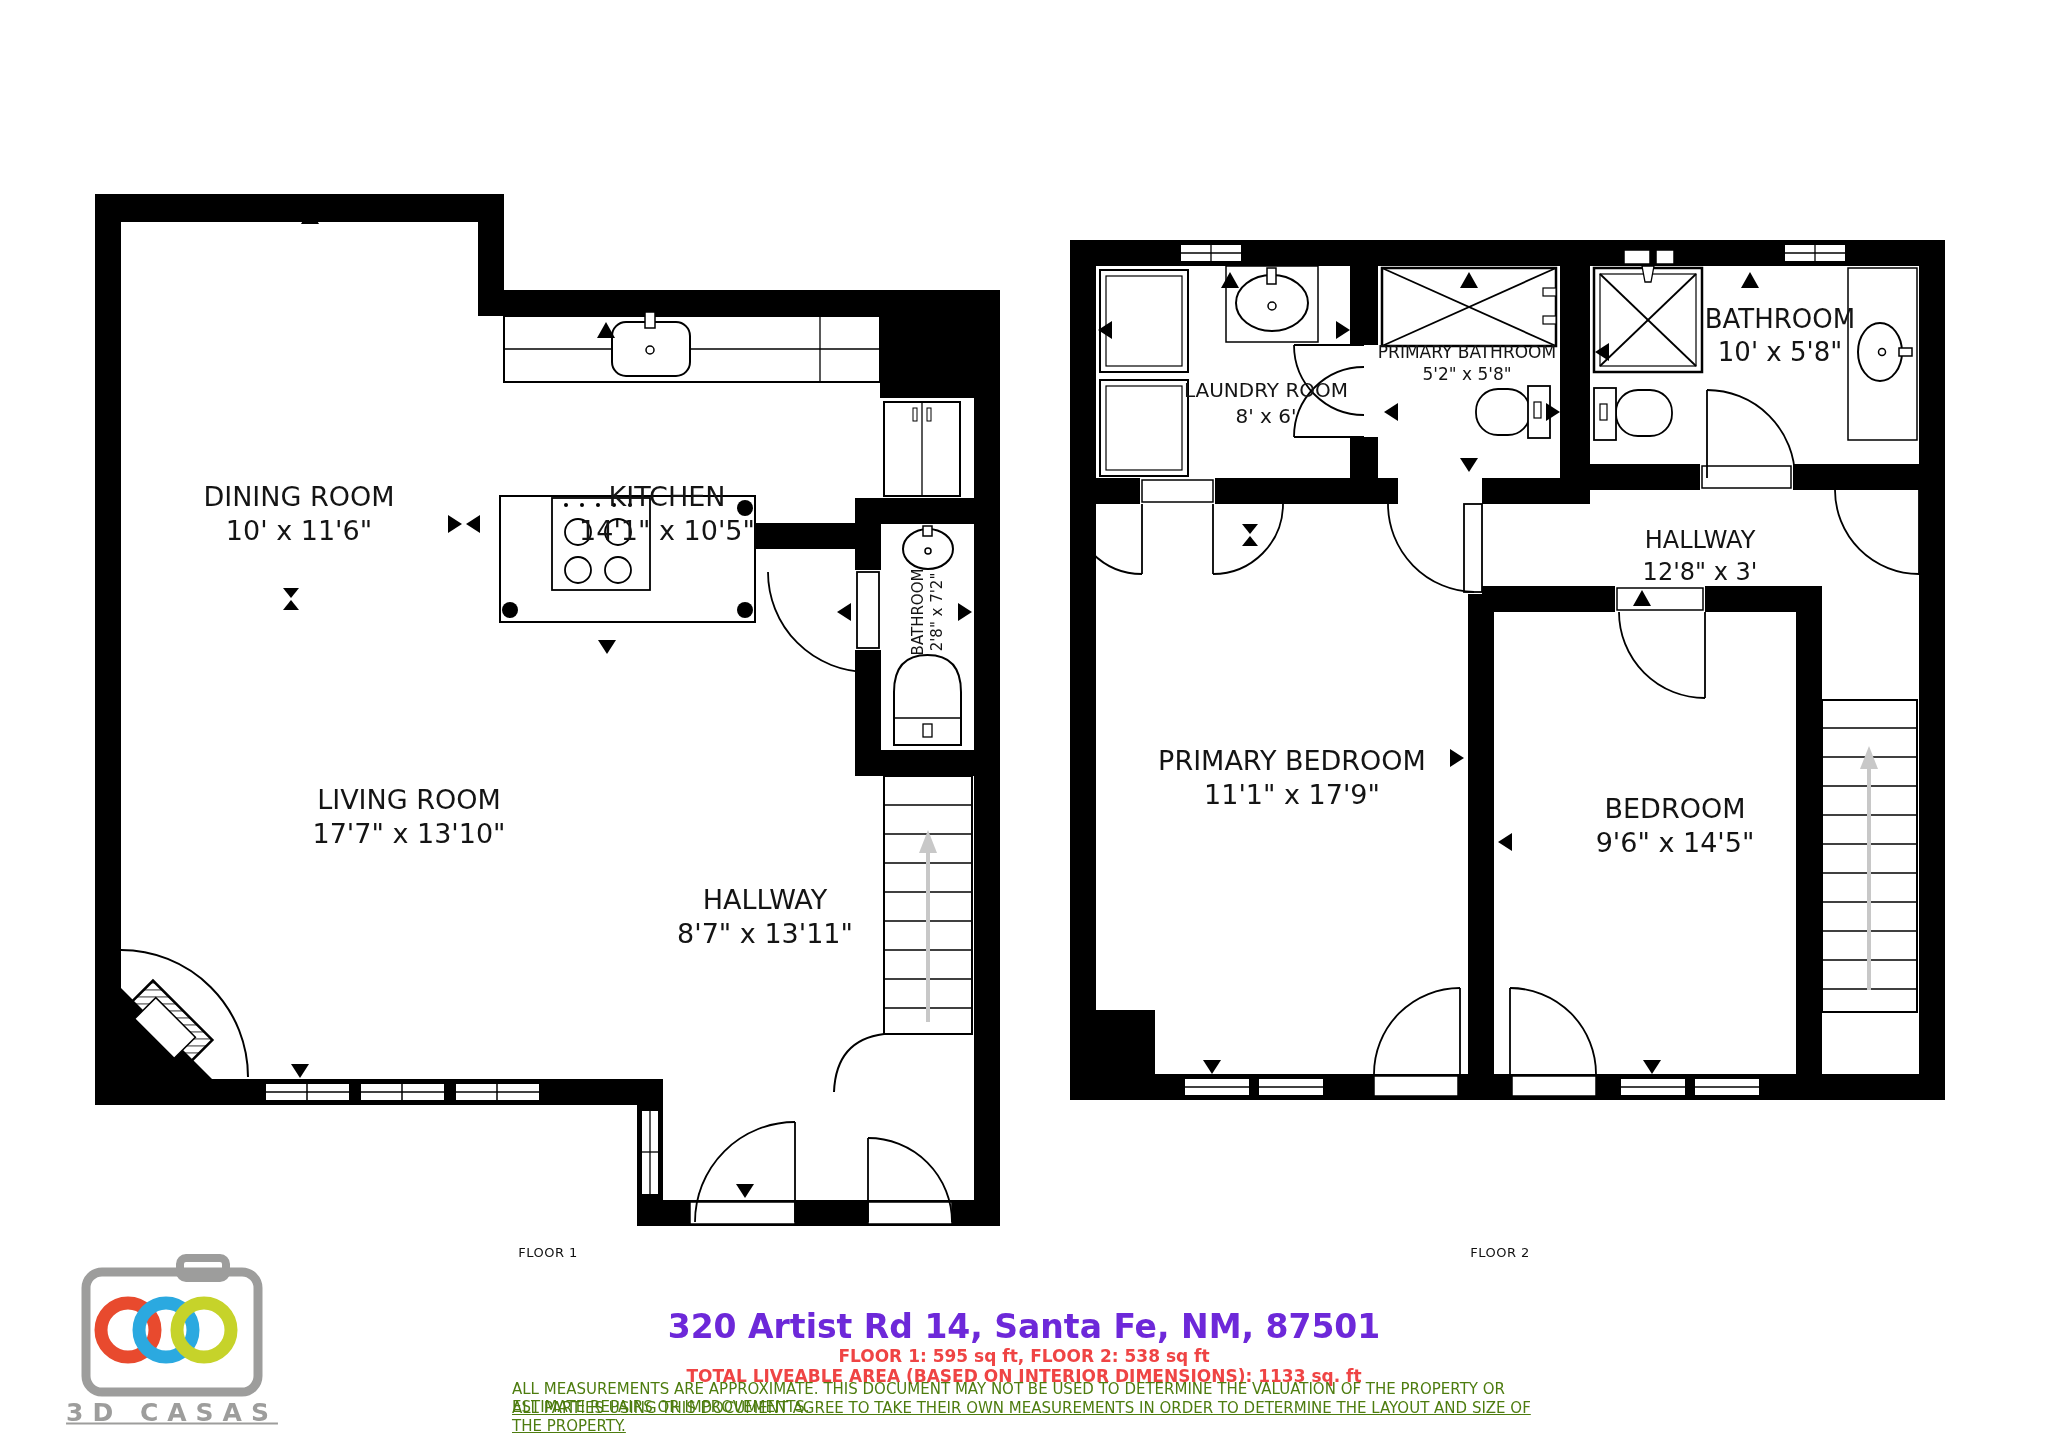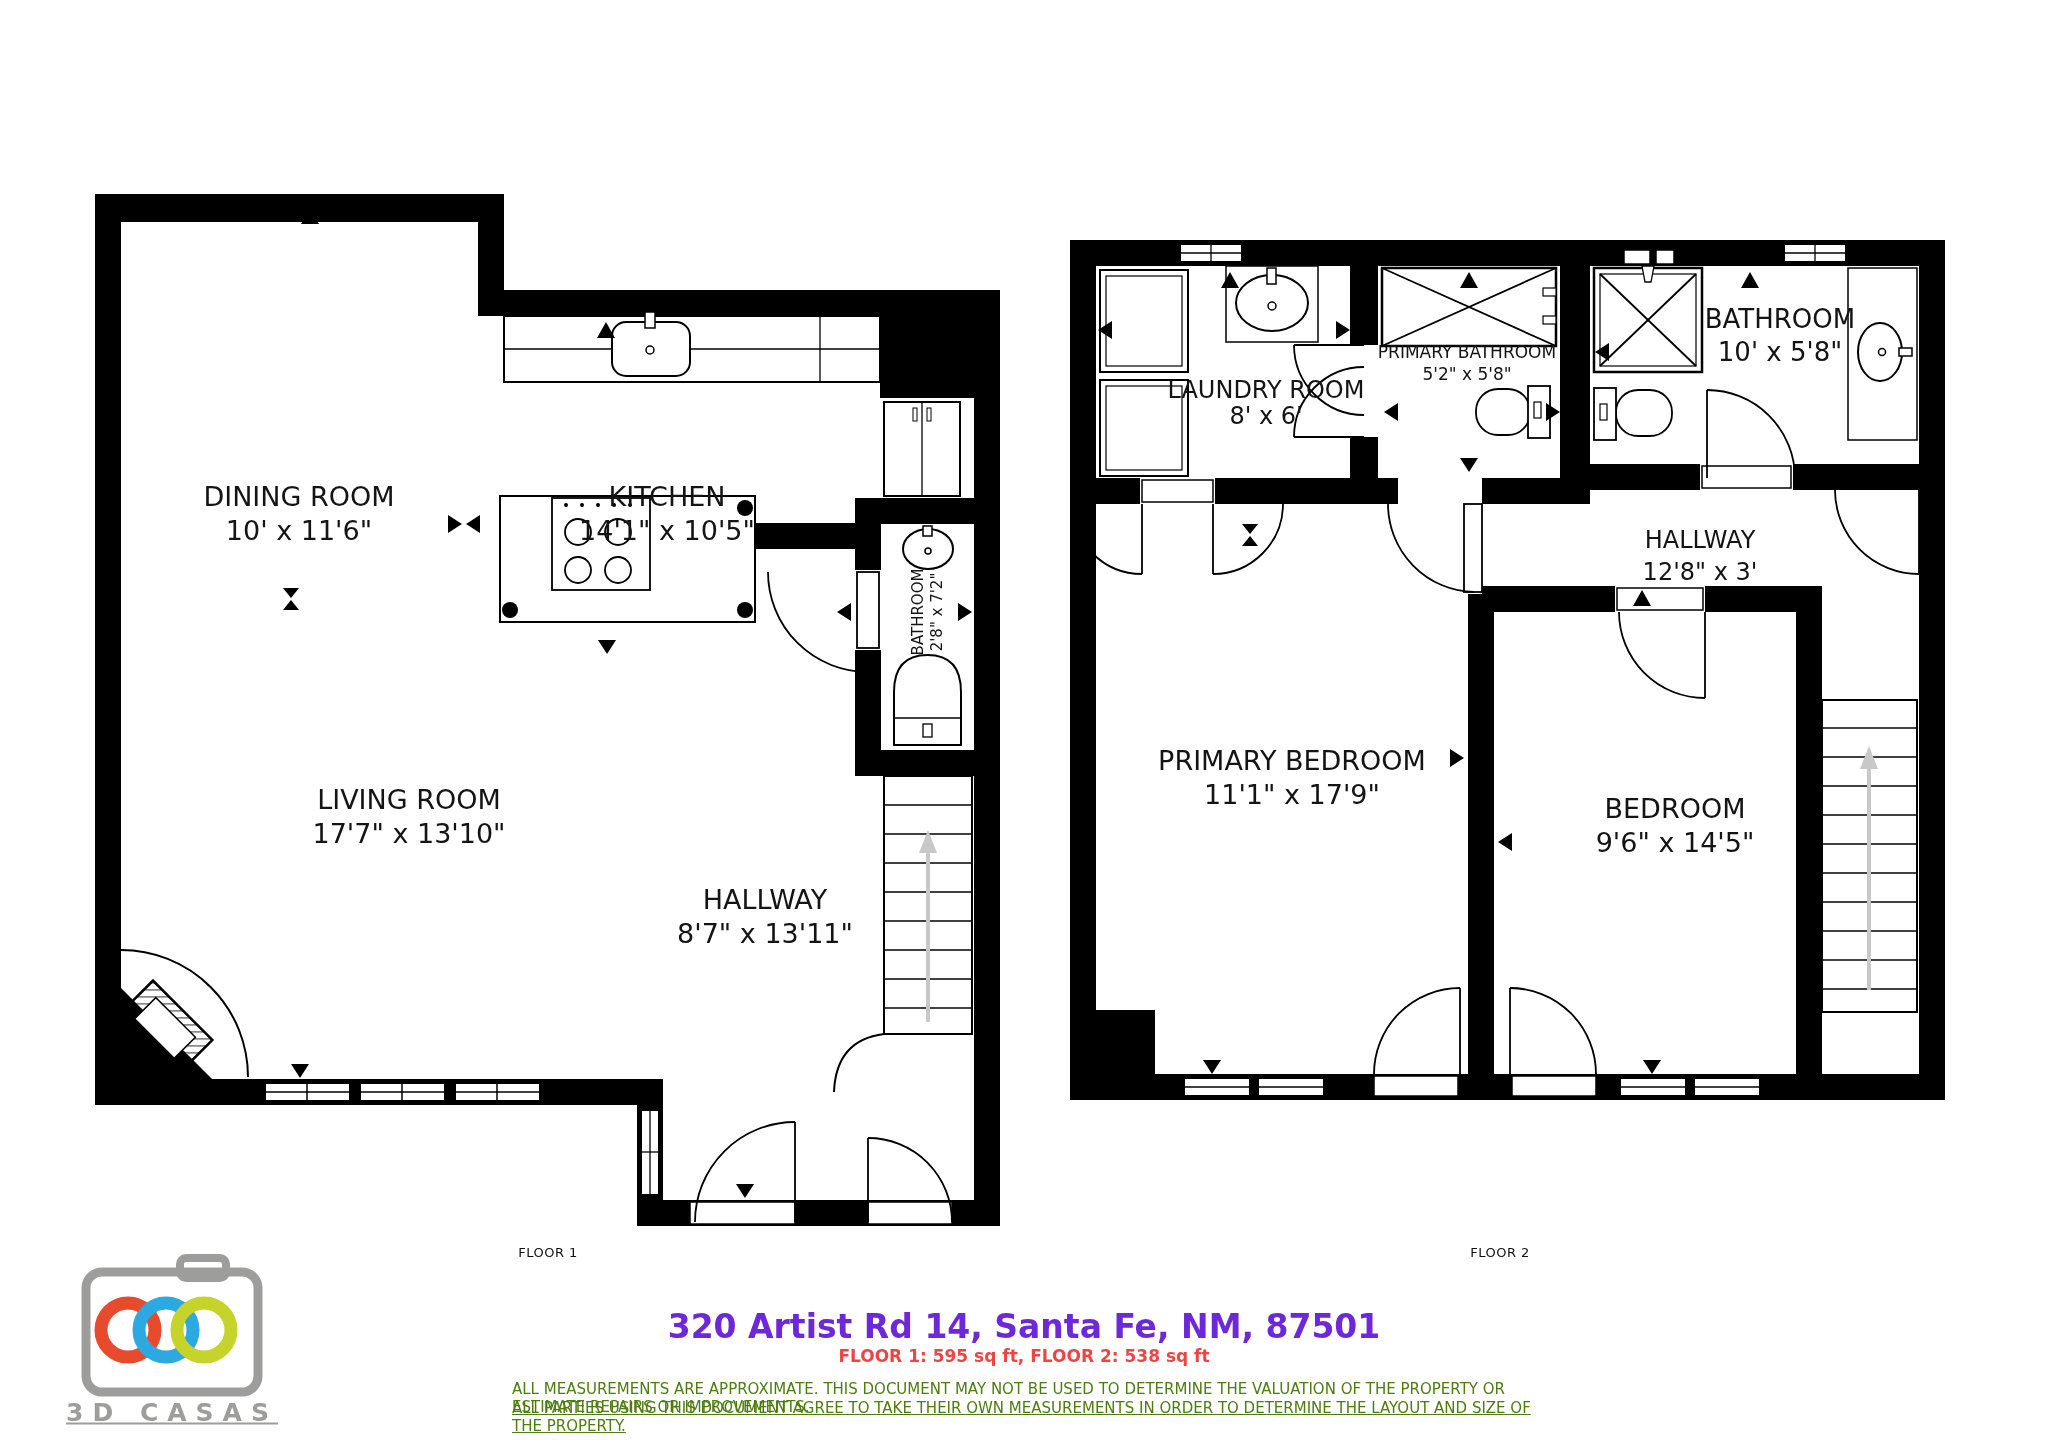--- a/index.html
+++ b/index.html
@@ -2,21 +2,21 @@
 <html><head>
 <meta charset="utf-8">
 <style>
   html,body{margin:0;padding:0;background:#ffffff;}
   .sheet{position:relative;width:2048px;height:1449px;background:#fff;overflow:hidden;
          font-family:"DejaVu Sans",sans-serif;}
   svg{position:absolute;left:0;top:0;}
   .label{position:absolute;transform:translate(-50%,-50%);text-align:center;color:#141414;
          white-space:nowrap;}
   .room .l1,.room .l2{font-size:27px;line-height:34px;}
-  .laundry .l1,.laundry .l2{font-size:24px;line-height:26px;}
+  .laundry .l1,.laundry .l2{font-size:20px;line-height:26px;}
   .pbath .l1,.pbath .l2{font-size:17px;line-height:22px;}
   .bath2 .l1,.bath2 .l2{font-size:26px;line-height:33px;}
   .hall2 .l1,.hall2 .l2{font-size:24px;line-height:32px;}
   .bathv{transform:translate(-50%,-50%) rotate(-90deg);}
   .bathv .l1,.bathv .l2{font-size:15px;line-height:19px;}
   .caption{position:absolute;transform:translate(-50%,-50%);font-size:13px;font-weight:500;
            letter-spacing:.5px;color:#111;}
   .addr{position:absolute;transform:translate(-50%,-50%);font-size:33px;font-weight:600;color:#6d28d9;}
   .areas,.total{position:absolute;transform:translate(-50%,-50%);font-size:17px;font-weight:700;color:#ef4444;}
   .disc{position:absolute;transform:translate(-50%,-50%);font-size:15px;color:#4d7c0f;}
@@ -393,18 +393,19 @@
 <div class="label room" style="left:1655px;top:826px;margin-left:20px;">
   <div class="l1">BEDROOM</div>
   <div class="l2">9'6" x 14'5"</div>
 </div>
 
 <div class="caption" style="left:548px;top:1252px;">FLOOR 1</div>
 <div class="caption" style="left:1500px;top:1252px;">FLOOR 2</div>
 
 <div class="addr" style="left:1024px;top:1326px;">320 Artist Rd 14, Santa Fe, NM, 87501</div>
 <div class="areas" style="left:1024px;top:1356px;">FLOOR 1: 595 sq ft, FLOOR 2: 538 sq ft</div>
+<div class="total" style="left:1024px;top:1376px;">TOTAL LIVEABLE AREA (BASED ON INTERIOR DIMENSIONS): 1133 sq. ft</div>
 <div class="disc" style="left:1024px;top:1398px;">ALL MEASUREMENTS ARE APPROXIMATE. THIS DOCUMENT MAY NOT BE USED TO DETERMINE THE VALUATION OF THE PROPERTY OR ESTIMATE REPAIRS OR IMPROVEMENTS.</div>
 <div class="disc" style="left:1024px;top:1417px;text-decoration:underline;">ALL PARTIES USING THIS DOCUMENT AGREE TO TAKE THEIR OWN MEASUREMENTS IN ORDER TO DETERMINE THE LAYOUT AND SIZE OF THE PROPERTY.</div>
 
 <div class="logotext" style="left:172px;top:1412px;">3D CASAS</div>
 
 </div>
 
 </body></html>

